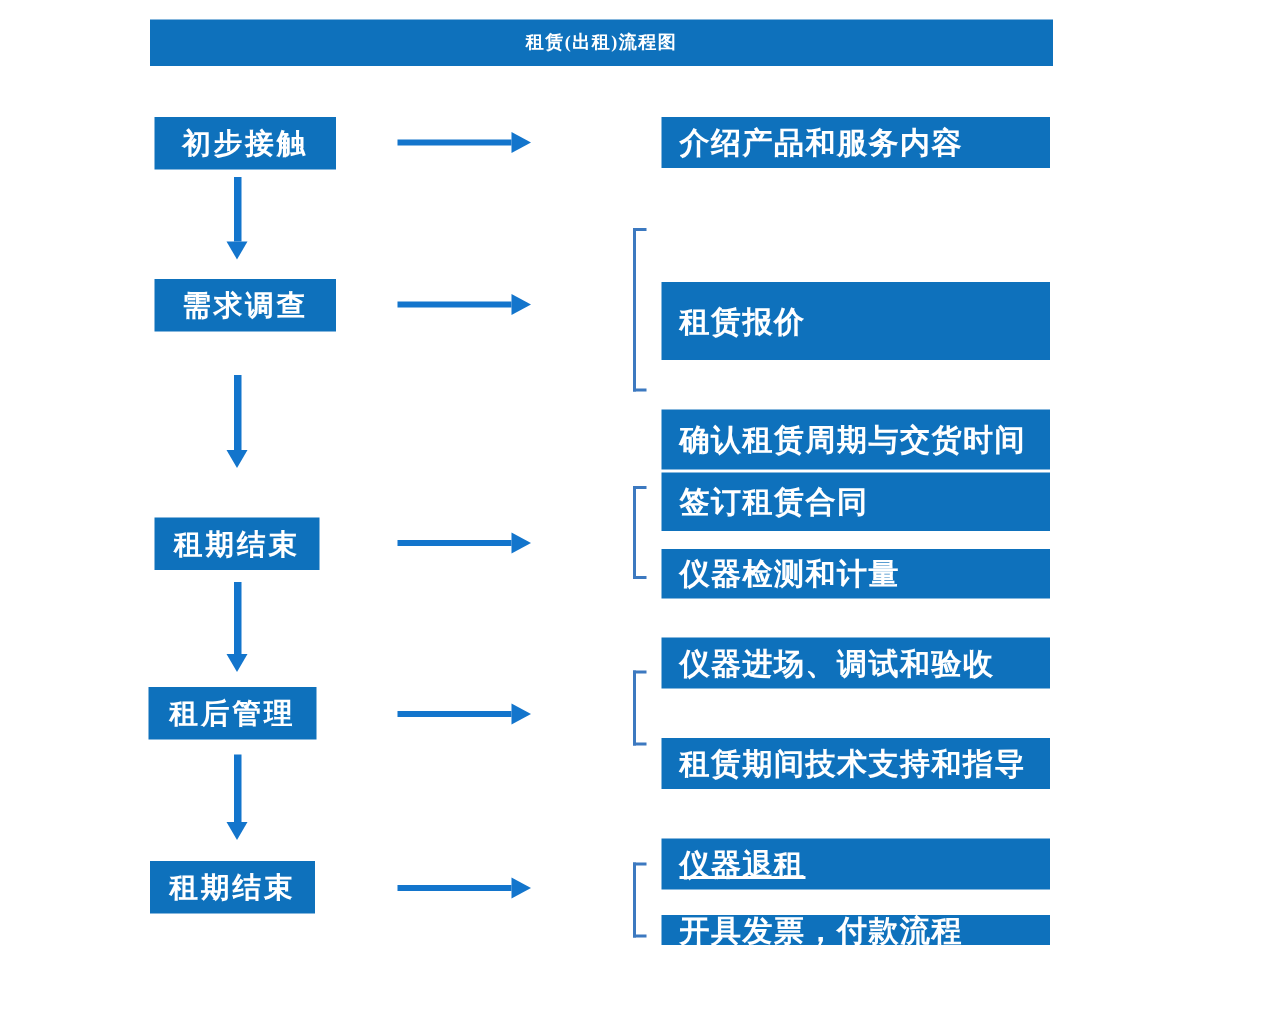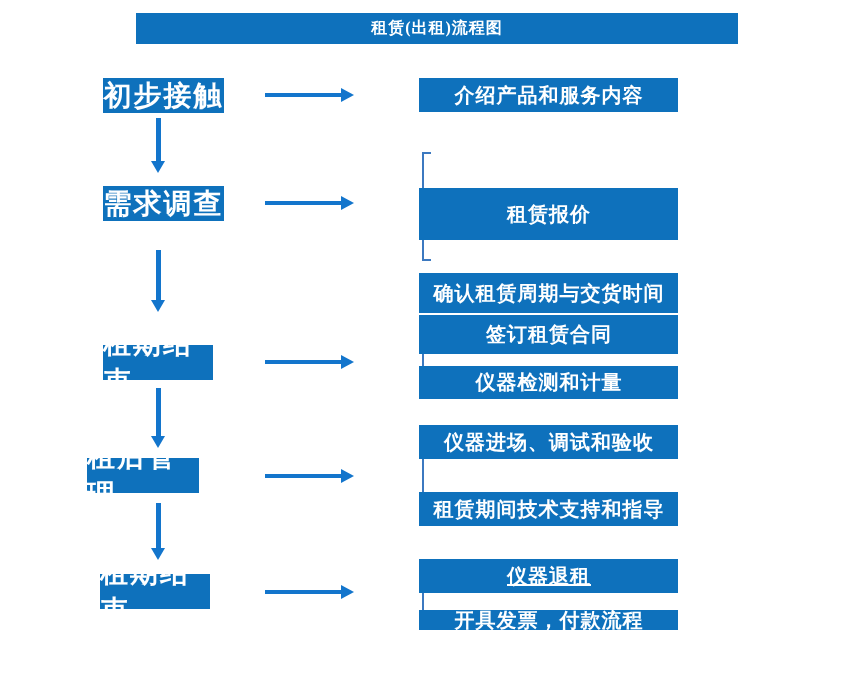--- a/index.html
+++ b/index.html
@@ -4,23 +4,23 @@
 <style>
   html,body{margin:0;padding:0;background:#ffffff;}
   .canvas{
     position:relative;width:844px;height:688px;background:#ffffff;overflow:hidden;
     font-family:"Liberation Serif","DejaVu Serif",serif;
   }
   .bluebox{
     position:absolute;background:#0E71BC;color:#ffffff;font-weight:bold;
     display:flex;align-items:center;box-sizing:border-box;
   }
-  .titlebar{left:100px;top:13px;width:602px;height:31px;justify-content:center;font-size:16px;letter-spacing:1px;margin-left:36px;}
-  .lbox{justify-content:center;font-size:28px;letter-spacing:2px;height:35px;}
-  .rbox{left:419px;width:259px;justify-content:center;padding-left:1px;font-size:20px;letter-spacing:1px;}
+  .titlebar{left:100px;top:13px;width:602px;height:31px;justify-content:center;font-size:12px;letter-spacing:1px;}
+  .lbox{justify-content:center;font-size:19px;letter-spacing:2px;height:35px;}
+  .rbox{left:441px;width:259px;justify-content:flex-start;padding-left:12px;font-size:20px;letter-spacing:1px;}
   
   .harrow{position:absolute;left:265px;width:89px;height:14px;}
   .harrow .shaft{position:absolute;left:0;top:5px;width:76px;height:4px;background:#1375CC;}
   .harrow .head{position:absolute;right:0;top:0;width:0;height:0;
     border-left:13px solid #1375CC;border-top:7px solid transparent;border-bottom:7px solid transparent;}
   
   .varrow{position:absolute;left:151px;width:14px;}
   .varrow .shaft{position:absolute;left:5px;top:0;width:5px;background:#1375CC;}
   .varrow .head{position:absolute;left:0;bottom:0;width:0;height:0;
     border-top:12px solid #1375CC;border-left:7px solid transparent;border-right:7px solid transparent;}
@@ -39,21 +39,21 @@
 
   <div class="bluebox lbox" style="left:103px;top:78px;width:121px;">
     <span>初步接触</span>
   </div>
   <div class="bluebox lbox" style="left:103px;top:186px;width:121px;">
     <span>需求调查</span>
   </div>
   <div class="bluebox lbox" style="left:103px;top:345px;width:110px;">
     <span>租期结束</span>
   </div>
-  <div class="bluebox lbox" style="left:87px;top:458px;width:112px;">
+  <div class="bluebox lbox" style="left:99px;top:458px;width:112px;">
     <span>租后管理</span>
   </div>
   <div class="bluebox lbox" style="left:100px;top:574px;width:110px;">
     <span>租期结束</span>
   </div>
 
   <div class="varrow" style="top:118px;height:55px;">
     <div class="shaft" style="height:43px;"></div>
     <div class="head"></div>
   </div>

